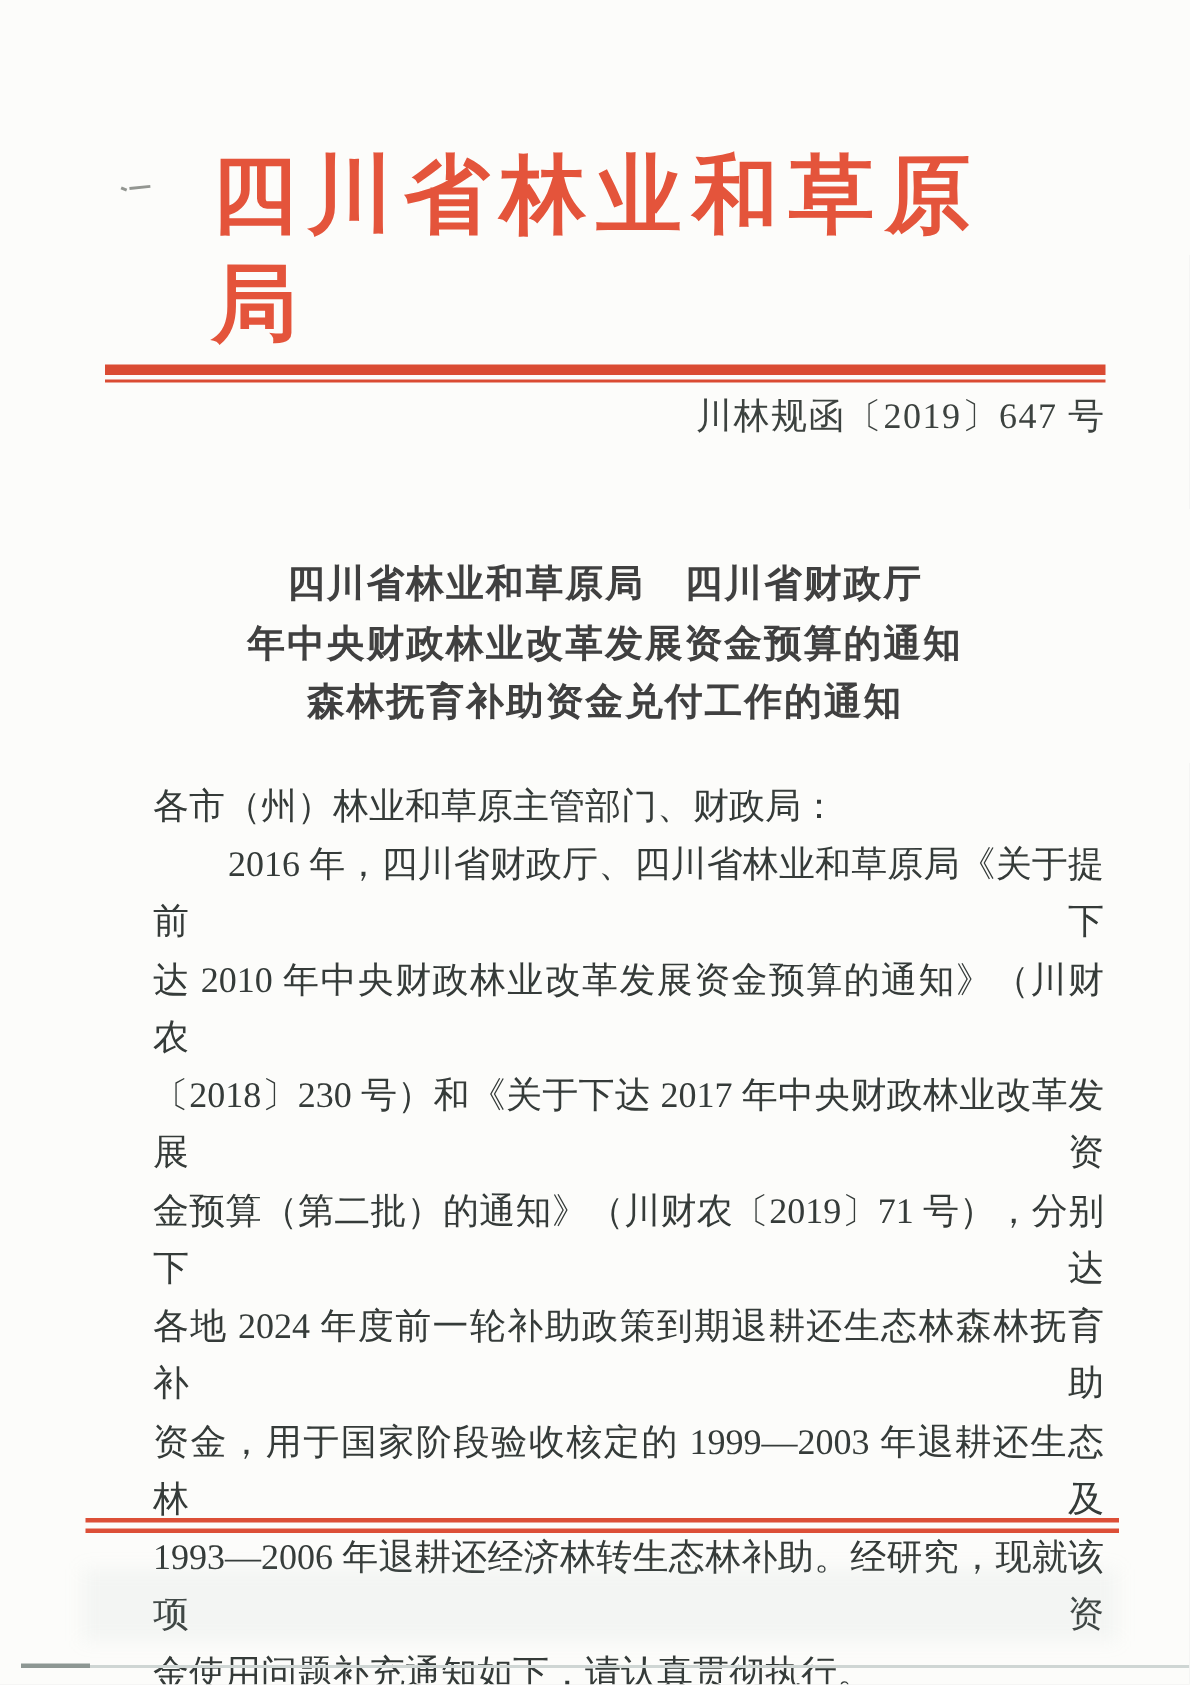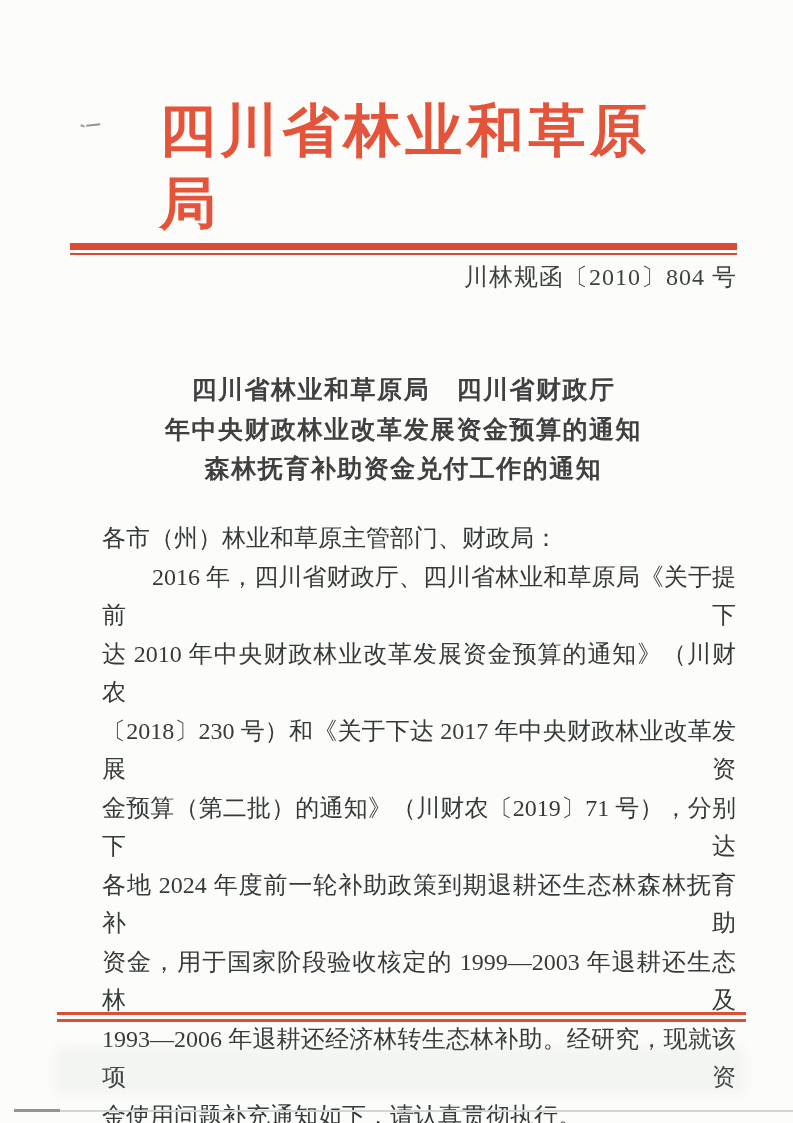--- a/index.html
+++ b/index.html
@@ -29,21 +29,20 @@
     color:#e4543b;
     font-weight:900;
   }
   .lh-line{
     font-size:57px;
     line-height:73px;
     text-align:justify;
     text-align-last:justify;
     text-justify:inter-character;
     white-space:normal;
-    margin-left:18px;
   }
   
   .rule-thick{position:absolute;left:70px;top:243px;width:667px;height:7px;background:#da4b33;}
   .rule-thin {position:absolute;left:70px;top:253px;width:667px;height:2px;background:#da4b33;}
   
   .doc-number{
     position:absolute;top:261px;right:56px;
     font-size:24px;color:#3c423f;
     letter-spacing:1px;
   }
@@ -89,21 +88,21 @@
 
   <div class="pen-mark"></div>
 
   <header class="letterhead">
     <div class="lh-line">四川省林业和草原局</div>
   </header>
 
   <div class="rule-thick"></div>
   <div class="rule-thin"></div>
 
-  <div class="doc-number">川林规函〔2010〕804 号</div>
+  <div class="doc-number">川林规函〔2019〕647 号</div>
 
   <div class="title">
     <div class="title-line">四川省林业和草原局　四川省财政厅</div>
     <div class="title-line">年中央财政林业改革发展资金预算的通知</div>
     <div class="title-line">森林抚育补助资金兑付工作的通知</div>
   </div>
 
   <div class="body">
     <div class="bline">各市（州）林业和草原主管部门、财政局：</div>
 

